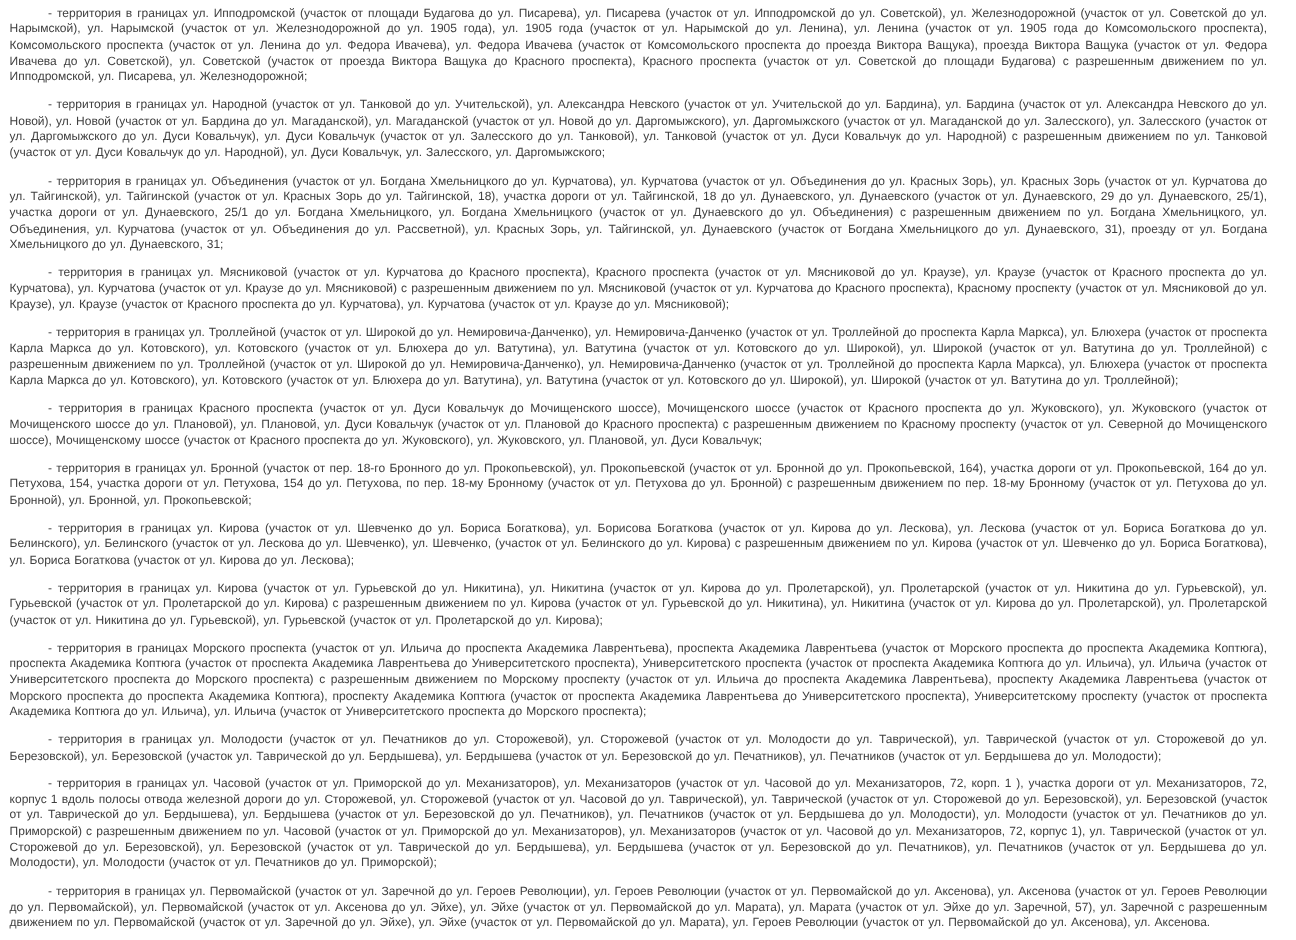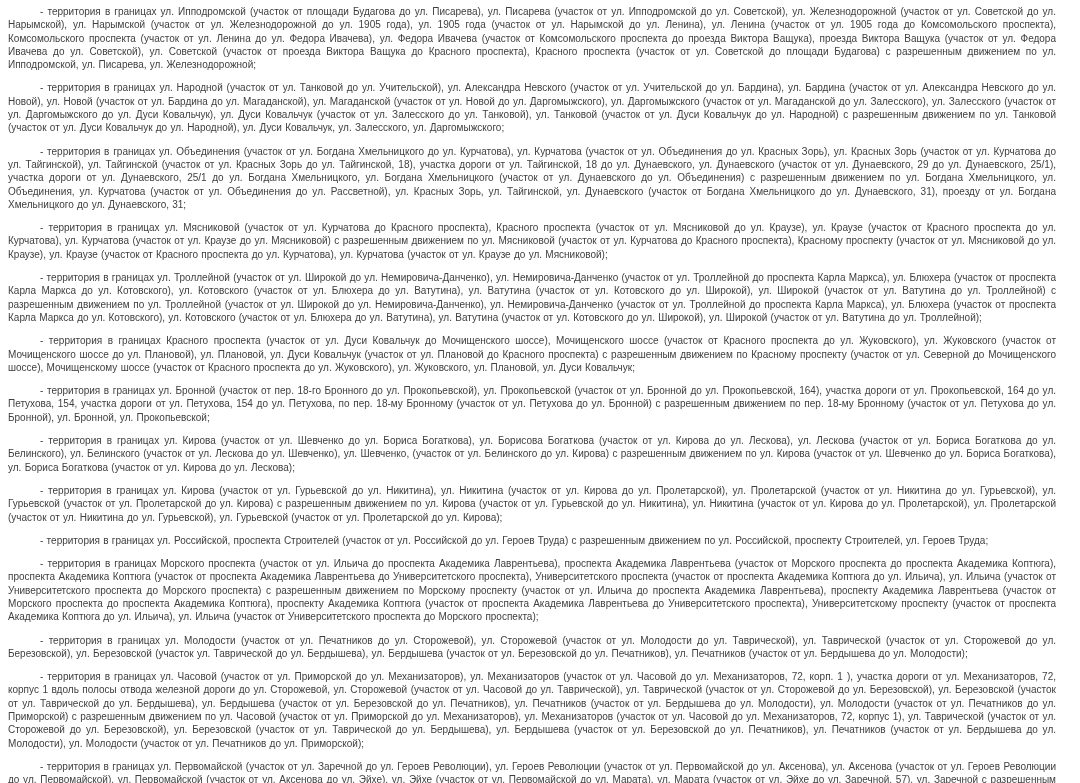--- a/index.html
+++ b/index.html
@@ -32,18 +32,17 @@
 <div class="page">
   <p class="doc-paragraph">- территория в границах ул. Ипподромской (участок от площади Будагова до ул. Писарева), ул. Писарева (участок от ул. Ипподромской до ул. Советской), ул. Железнодорожной (участок от ул. Советской до ул. Нарымской), ул. Нарымской (участок от ул. Железнодорожной до ул. 1905 года), ул. 1905 года (участок от ул. Нарымской до ул. Ленина), ул. Ленина (участок от ул. 1905 года до Комсомольского проспекта), Комсомольского проспекта (участок от ул. Ленина до ул. Федора Ивачева), ул. Федора Ивачева (участок от Комсомольского проспекта до проезда Виктора Ващука), проезда Виктора Ващука (участок от ул. Федора Ивачева до ул. Советской), ул. Советской (участок от проезда Виктора Ващука до Красного проспекта), Красного проспекта (участок от ул. Советской до площади Будагова) с разрешенным движением по ул. Ипподромской, ул. Писарева, ул. Железнодорожной;</p>
   <p class="doc-paragraph">- территория в границах ул. Народной (участок от ул. Танковой до ул. Учительской), ул. Александра Невского (участок от ул. Учительской до ул. Бардина), ул. Бардина (участок от ул. Александра Невского до ул. Новой), ул. Новой (участок от ул. Бардина до ул. Магаданской), ул. Магаданской (участок от ул. Новой до ул. Даргомыжского), ул. Даргомыжского (участок от ул. Магаданской до ул. Залесского), ул. Залесского (участок от ул. Даргомыжского до ул. Дуси Ковальчук), ул. Дуси Ковальчук (участок от ул. Залесского до ул. Танковой), ул. Танковой (участок от ул. Дуси Ковальчук до ул. Народной) с разрешенным движением по ул. Танковой (участок от ул. Дуси Ковальчук до ул. Народной), ул. Дуси Ковальчук, ул. Залесского, ул. Даргомыжского;</p>
   <p class="doc-paragraph">- территория в границах ул. Объединения (участок от ул. Богдана Хмельницкого до ул. Курчатова), ул. Курчатова (участок от ул. Объединения до ул. Красных Зорь), ул. Красных Зорь (участок от ул. Курчатова до ул. Тайгинской), ул. Тайгинской (участок от ул. Красных Зорь до ул. Тайгинской, 18), участка дороги от ул. Тайгинской, 18 до ул. Дунаевского, ул. Дунаевского (участок от ул. Дунаевского, 29 до ул. Дунаевского, 25/1), участка дороги от ул. Дунаевского, 25/1 до ул. Богдана Хмельницкого, ул. Богдана Хмельницкого (участок от ул. Дунаевского до ул. Объединения) с разрешенным движением по ул. Богдана Хмельницкого, ул. Объединения, ул. Курчатова (участок от ул. Объединения до ул. Рассветной), ул. Красных Зорь, ул. Тайгинской, ул. Дунаевского (участок от Богдана Хмельницкого до ул. Дунаевского, 31), проезду от ул. Богдана Хмельницкого до ул. Дунаевского, 31;</p>
   <p class="doc-paragraph">- территория в границах ул. Мясниковой (участок от ул. Курчатова до Красного проспекта), Красного проспекта (участок от ул. Мясниковой до ул. Краузе), ул. Краузе (участок от Красного проспекта до ул. Курчатова), ул. Курчатова (участок от ул. Краузе до ул. Мясниковой) с разрешенным движением по ул. Мясниковой (участок от ул. Курчатова до Красного проспекта), Красному проспекту (участок от ул. Мясниковой до ул. Краузе), ул. Краузе (участок от Красного проспекта до ул. Курчатова), ул. Курчатова (участок от ул. Краузе до ул. Мясниковой);</p>
   <p class="doc-paragraph">- территория в границах ул. Троллейной (участок от ул. Широкой до ул. Немировича-Данченко), ул. Немировича-Данченко (участок от ул. Троллейной до проспекта Карла Маркса), ул. Блюхера (участок от проспекта Карла Маркса до ул. Котовского), ул. Котовского (участок от ул. Блюхера до ул. Ватутина), ул. Ватутина (участок от ул. Котовского до ул. Широкой), ул. Широкой (участок от ул. Ватутина до ул. Троллейной) с разрешенным движением по ул. Троллейной (участок от ул. Широкой до ул. Немировича-Данченко), ул. Немировича-Данченко (участок от ул. Троллейной до проспекта Карла Маркса), ул. Блюхера (участок от проспекта Карла Маркса до ул. Котовского), ул. Котовского (участок от ул. Блюхера до ул. Ватутина), ул. Ватутина (участок от ул. Котовского до ул. Широкой), ул. Широкой (участок от ул. Ватутина до ул. Троллейной);</p>
   <p class="doc-paragraph">- территория в границах Красного проспекта (участок от ул. Дуси Ковальчук до Мочищенского шоссе), Мочищенского шоссе (участок от Красного проспекта до ул. Жуковского), ул. Жуковского (участок от Мочищенского шоссе до ул. Плановой), ул. Плановой, ул. Дуси Ковальчук (участок от ул. Плановой до Красного проспекта) с разрешенным движением по Красному проспекту (участок от ул. Северной до Мочищенского шоссе), Мочищенскому шоссе (участок от Красного проспекта до ул. Жуковского), ул. Жуковского, ул. Плановой, ул. Дуси Ковальчук;</p>
   <p class="doc-paragraph">- территория в границах ул. Бронной (участок от пер. 18-го Бронного до ул. Прокопьевской), ул. Прокопьевской (участок от ул. Бронной до ул. Прокопьевской, 164), участка дороги от ул. Прокопьевской, 164 до ул. Петухова, 154, участка дороги от ул. Петухова, 154 до ул. Петухова, по пер. 18-му Бронному (участок от ул. Петухова до ул. Бронной) с разрешенным движением по пер. 18-му Бронному (участок от ул. Петухова до ул. Бронной), ул. Бронной, ул. Прокопьевской;</p>
   <p class="doc-paragraph">- территория в границах ул. Кирова (участок от ул. Шевченко до ул. Бориса Богаткова), ул. Борисова Богаткова (участок от ул. Кирова до ул. Лескова), ул. Лескова (участок от ул. Бориса Богаткова до ул. Белинского), ул. Белинского (участок от ул. Лескова до ул. Шевченко), ул. Шевченко, (участок от ул. Белинского до ул. Кирова) с разрешенным движением по ул. Кирова (участок от ул. Шевченко до ул. Бориса Богаткова), ул. Бориса Богаткова (участок от ул. Кирова до ул. Лескова);</p>
   <p class="doc-paragraph">- территория в границах ул. Кирова (участок от ул. Гурьевской до ул. Никитина), ул. Никитина (участок от ул. Кирова до ул. Пролетарской), ул. Пролетарской (участок от ул. Никитина до ул. Гурьевской), ул. Гурьевской (участок от ул. Пролетарской до ул. Кирова) с разрешенным движением по ул. Кирова (участок от ул. Гурьевской до ул. Никитина), ул. Никитина (участок от ул. Кирова до ул. Пролетарской), ул. Пролетарской (участок от ул. Никитина до ул. Гурьевской), ул. Гурьевской (участок от ул. Пролетарской до ул. Кирова);</p>
-  <p class="doc-paragraph">- территория в границах ул. Российской, проспекта Строителей (участок от ул. Российской до ул. Героев Труда) с разрешенным движением по ул. Российской, проспекту Строителей, ул. Героев Труда;</p>
   <p class="doc-paragraph">- территория в границах Морского проспекта (участок от ул. Ильича до проспекта Академика Лаврентьева), проспекта Академика Лаврентьева (участок от Морского проспекта до проспекта Академика Коптюга), проспекта Академика Коптюга (участок от проспекта Академика Лаврентьева до Университетского проспекта), Университетского проспекта (участок от проспекта Академика Коптюга до ул. Ильича), ул. Ильича (участок от Университетского проспекта до Морского проспекта) с разрешенным движением по Морскому проспекту (участок от ул. Ильича до проспекта Академика Лаврентьева), проспекту Академика Лаврентьева (участок от Морского проспекта до проспекта Академика Коптюга), проспекту Академика Коптюга (участок от проспекта Академика Лаврентьева до Университетского проспекта), Университетскому проспекту (участок от проспекта Академика Коптюга до ул. Ильича), ул. Ильича (участок от Университетского проспекта до Морского проспекта);</p>
   <p class="doc-paragraph">- территория в границах ул. Молодости (участок от ул. Печатников до ул. Сторожевой), ул. Сторожевой (участок от ул. Молодости до ул. Таврической), ул. Таврической (участок от ул. Сторожевой до ул. Березовской), ул. Березовской (участок ул. Таврической до ул. Бердышева), ул. Бердышева (участок от ул. Березовской до ул. Печатников), ул. Печатников (участок от ул. Бердышева до ул. Молодости);</p>
   <p class="doc-paragraph">- территория в границах ул. Часовой (участок от ул. Приморской до ул. Механизаторов), ул. Механизаторов (участок от ул. Часовой до ул. Механизаторов, 72, корп. 1 ), участка дороги от ул. Механизаторов, 72, корпус 1 вдоль полосы отвода железной дороги до ул. Сторожевой, ул. Сторожевой (участок от ул. Часовой до ул. Таврической), ул. Таврической (участок от ул. Сторожевой до ул. Березовской), ул. Березовской (участок от ул. Таврической до ул. Бердышева), ул. Бердышева (участок от ул. Березовской до ул. Печатников), ул. Печатников (участок от ул. Бердышева до ул. Молодости), ул. Молодости (участок от ул. Печатников до ул. Приморской) с разрешенным движением по ул. Часовой (участок от ул. Приморской до ул. Механизаторов), ул. Механизаторов (участок от ул. Часовой до ул. Механизаторов, 72, корпус 1), ул. Таврической (участок от ул. Сторожевой до ул. Березовской), ул. Березовской (участок от ул. Таврической до ул. Бердышева), ул. Бердышева (участок от ул. Березовской до ул. Печатников), ул. Печатников (участок от ул. Бердышева до ул. Молодости), ул. Молодости (участок от ул. Печатников до ул. Приморской);</p>
   <p class="doc-paragraph">- территория в границах ул. Первомайской (участок от ул. Заречной до ул. Героев Революции), ул. Героев Революции (участок от ул. Первомайской до ул. Аксенова), ул. Аксенова (участок от ул. Героев Революции до ул. Первомайской), ул. Первомайской (участок от ул. Аксенова до ул. Эйхе), ул. Эйхе (участок от ул. Первомайской до ул. Марата), ул. Марата (участок от ул. Эйхе до ул. Заречной, 57), ул. Заречной с разрешенным движением по ул. Первомайской (участок от ул. Заречной до ул. Эйхе), ул. Эйхе (участок от ул. Первомайской до ул. Марата), ул. Героев Революции (участок от ул. Первомайской до ул. Аксенова), ул. Аксенова.</p>
 </div>
 
 </body></html>

